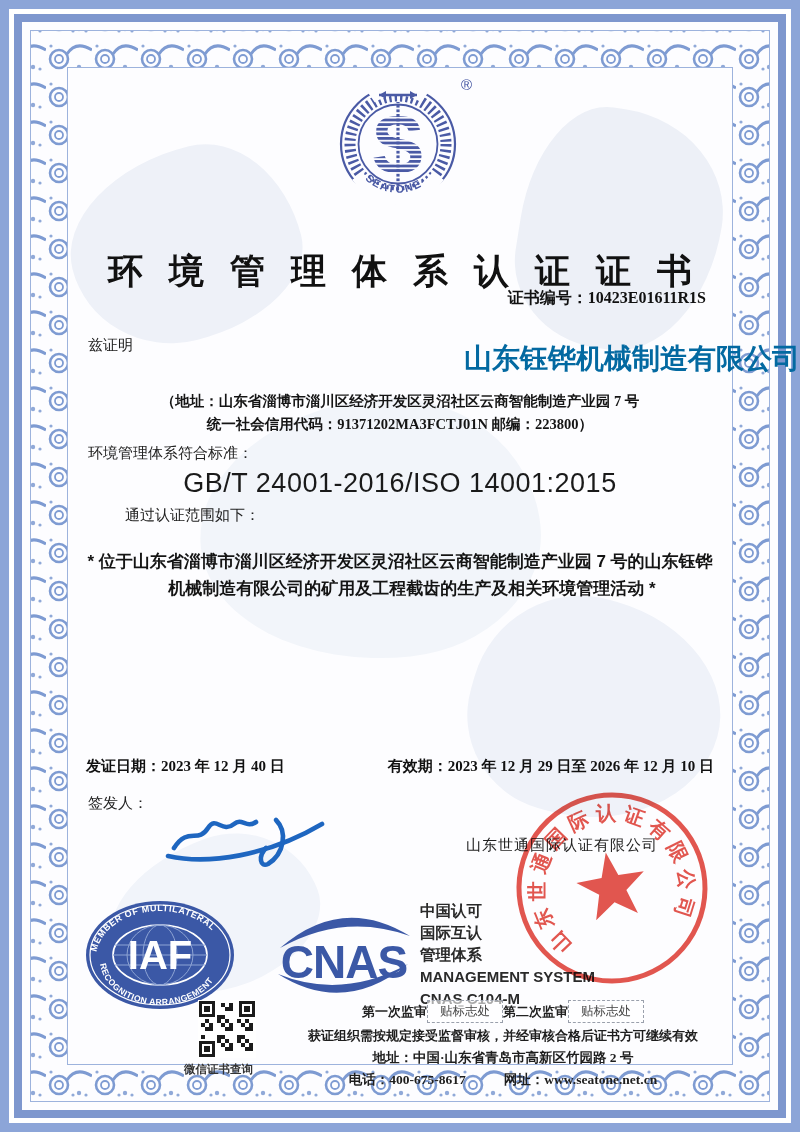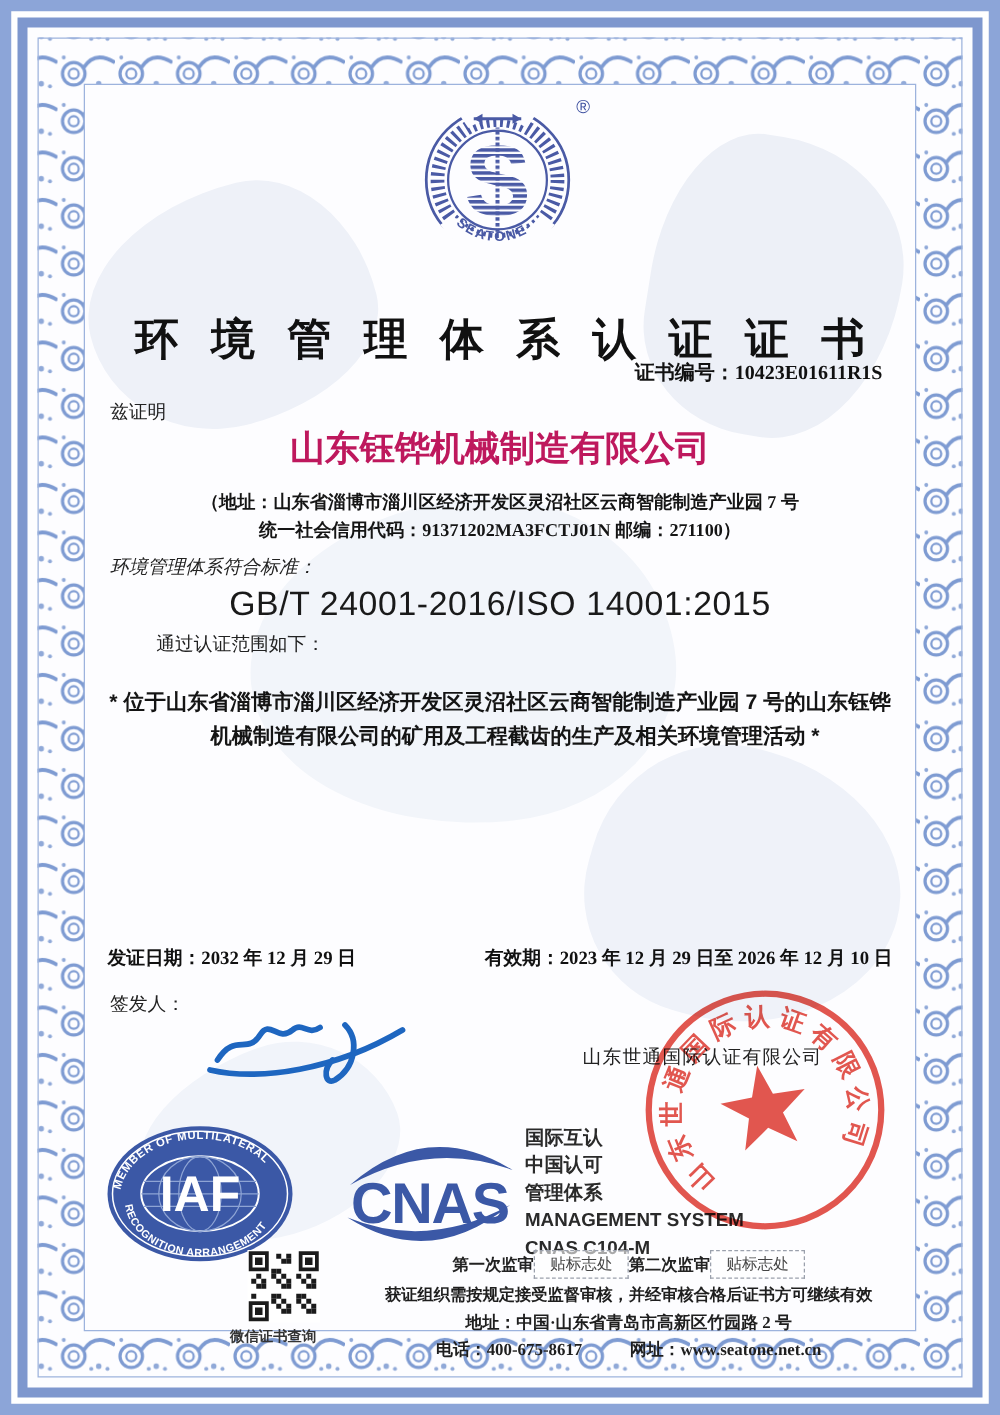--- a/index.html
+++ b/index.html
@@ -17,21 +17,21 @@
   .wm1{left:70px;top:150px;width:230px;height:190px;background:#eef1f8;border-radius:62% 38% 55% 45%/48% 60% 40% 52%;transform:rotate(-14deg);}
   .wm2{left:520px;top:110px;width:200px;height:240px;background:#edf0f7;border-radius:40% 60% 50% 50%/55% 45% 62% 38%;transform:rotate(9deg);}
   .wm3{left:200px;top:400px;width:340px;height:260px;background:#f2f5fa;border-radius:55% 45% 42% 58%/50% 55% 45% 50%;transform:rotate(-6deg);}
   .wm4{left:470px;top:600px;width:250px;height:220px;background:#eff2f9;border-radius:45% 55% 60% 40%/52% 48% 55% 45%;transform:rotate(16deg);}
   .wm5{left:110px;top:840px;width:210px;height:150px;background:#f1f4fa;border-radius:58% 42% 48% 52%/45% 58% 42% 55%;transform:rotate(-20deg);}
   
   .z{z-index:3;}
   .title{left:0;right:0;top:236px;text-align:center;font-size:35px;font-weight:bold;letter-spacing:26px;text-indent:26px;white-space:nowrap;color:#111;margin-top:12px;}
   .certno{right:94px;top:288px;font-size:16px;font-weight:bold;color:#111;}
   .label{left:88px;font-size:15px;color:#222;}
-  .company{left:0;right:0;top:340px;text-align:center;font-size:28px;font-weight:bold;color:#be185d;}
+  .company{left:0;right:0;top:340px;text-align:right;font-size:28px;font-weight:bold;color:#0369a1;}
   .addr{left:0;right:0;text-align:center;font-size:14.5px;font-weight:bold;color:#151515;}
   .standard{left:0;right:0;top:468px;text-align:center;font-size:27px;font-family:"Liberation Sans",sans-serif;color:#1a1a1a;letter-spacing:.5px;}
   .scope{left:0;right:0;text-align:center;font-size:17px;font-weight:bold;font-family:"Liberation Sans",sans-serif;color:#141414;}
   .disclaimer{left:84px;top:670px;width:636px;font-size:13.4px;line-height:1.62;text-align:justify;color:#1d1d1d;}
   .daterow{left:86px;right:86px;top:757px;display:flex;justify-content:space-between;font-size:15px;font-weight:600;color:#111;}
   .certifier{left:466px;top:836px;font-size:15px;color:#222;letter-spacing:1px;}
   .acctext{left:420px;top:900px;line-height:22px;}
   .acctext .cjk{font-size:15.5px;font-weight:600;color:#2a2a2a;}
   .acctext .en{font-size:15px;font-weight:bold;font-family:"Liberation Sans",sans-serif;color:#2a2a2a;}
   
@@ -104,35 +104,35 @@
     <path d="M56,27 l7,-4 v8 Z M94,27 l-7,-4 v8 Z" fill="#4a5aa5"></path>
 
     <rect x="73.4" y="34" width="3.2" height="84" fill="url(#hstripe)"></rect>
     <text x="75" y="104" text-anchor="middle" font-size="80" font-weight="bold" font-family="Liberation Serif, serif" fill="url(#hstripe)">S</text>
     <text x="138" y="22" font-size="15" fill="#3f51a0" font-family="Liberation Serif, serif">®</text>
   </svg>
 
   <div class="abs z title">环境管理体系认证证书</div>
   <div class="abs z certno">证书编号：10423E01611R1S</div>
 
-  <div class="abs z label" style="top:320px;text-align:right;">兹证明</div>
+  <div class="abs z label" style="top:336px;text-align:right;">兹证明</div>
   <div class="abs z company">山东钰铧机械制造有限公司</div>
   <div class="abs z addr" style="top:392px;">（地址：山东省淄博市淄川区经济开发区灵沼社区云商智能制造产业园 7 号</div>
-  <div class="abs z addr" style="top:415px;">统一社会信用代码：91371202MA3FCTJ01N  邮编：271100）</div>
-
-  <div class="abs z label" style="top:444px;font-style:italic;">环境管理体系符合标准：</div>
+  <div class="abs z addr" style="top:415px;">统一社会信用代码：91371202MA3FCTJ01N  邮编：223800）</div>
+
+  <div class="abs z label" style="top:444px;">环境管理体系符合标准：</div>
   <div class="abs z standard">GB/T 24001-2016/ISO 14001:2015</div>
   <div class="abs z label" style="top:506px;margin-left:37px;">通过认证范围如下：</div>
 
   <div class="abs z scope" style="top:550px;">* 位于山东省淄博市淄川区经济开发区灵沼社区云商智能制造产业园 7 号的山东钰铧</div>
   <div class="abs z scope" style="top:577px;margin-left:24px;">机械制造有限公司的矿用及工程截齿的生产及相关环境管理活动 *</div>
 
 
   <div class="abs z daterow">
-    <span>发证日期：2032 年 12 月 29 日</span>
+    <span>发证日期：2023 年 12 月 40 日</span>
     <span>有效期：2023 年 12 月 29 日至 2026 年 12 月 10 日</span>
   </div>
 
   <div class="abs z label" style="top:794px;">签发人：</div>
 
   <svg class="abs z" style="left:162px;top:798px;" width="175" height="78" viewBox="0 0 175 78">
     <g fill="none" stroke="#1e66c0" stroke-width="4.6" stroke-linecap="round" stroke-linejoin="round">
       <path d="M12,50 C26,28 36,46 46,30 C54,17 60,36 72,26 C80,19 84,31 94,24"></path>
       <path d="M6,58 C46,67 106,58 160,26"></path>
       <path d="M114,22 C126,34 122,56 106,66 C98,70 96,58 104,50"></path>
@@ -174,22 +174,22 @@
     </text>
   </svg>
 
   <svg class="abs z" style="left:270px;top:904px;" width="148" height="104" viewBox="0 0 148 104">
     <path d="M10,44 Q72,-10 140,32 Q74,8 10,44 Z" fill="#3b58a6"></path>
     <path d="M138,60 Q74,112 8,70 Q72,96 138,60 Z" fill="#3b58a6"></path>
     <text x="74" y="74" text-anchor="middle" font-size="46" font-weight="bold" letter-spacing="-1" fill="#3b58a6">CNAS</text>
   </svg>
 
   <div class="abs z acctext">
+    <div class="cjk">中国认可</div>
     <div class="cjk">国际互认</div>
-    <div class="cjk">中国认可</div>
     <div class="cjk">管理体系</div>
     <div class="en">MANAGEMENT SYSTEM</div>
     <div class="en">CNAS C104-M</div>
   </div>
 
   <div class="abs qr">
     <div class="qr-m">
         <div class="qm" style="left: 23px; top: 3px;"></div>
         <div class="qm" style="left: 31px; top: 3px;"></div>
         <div class="qm" style="left: 27px; top: 7px;"></div>

